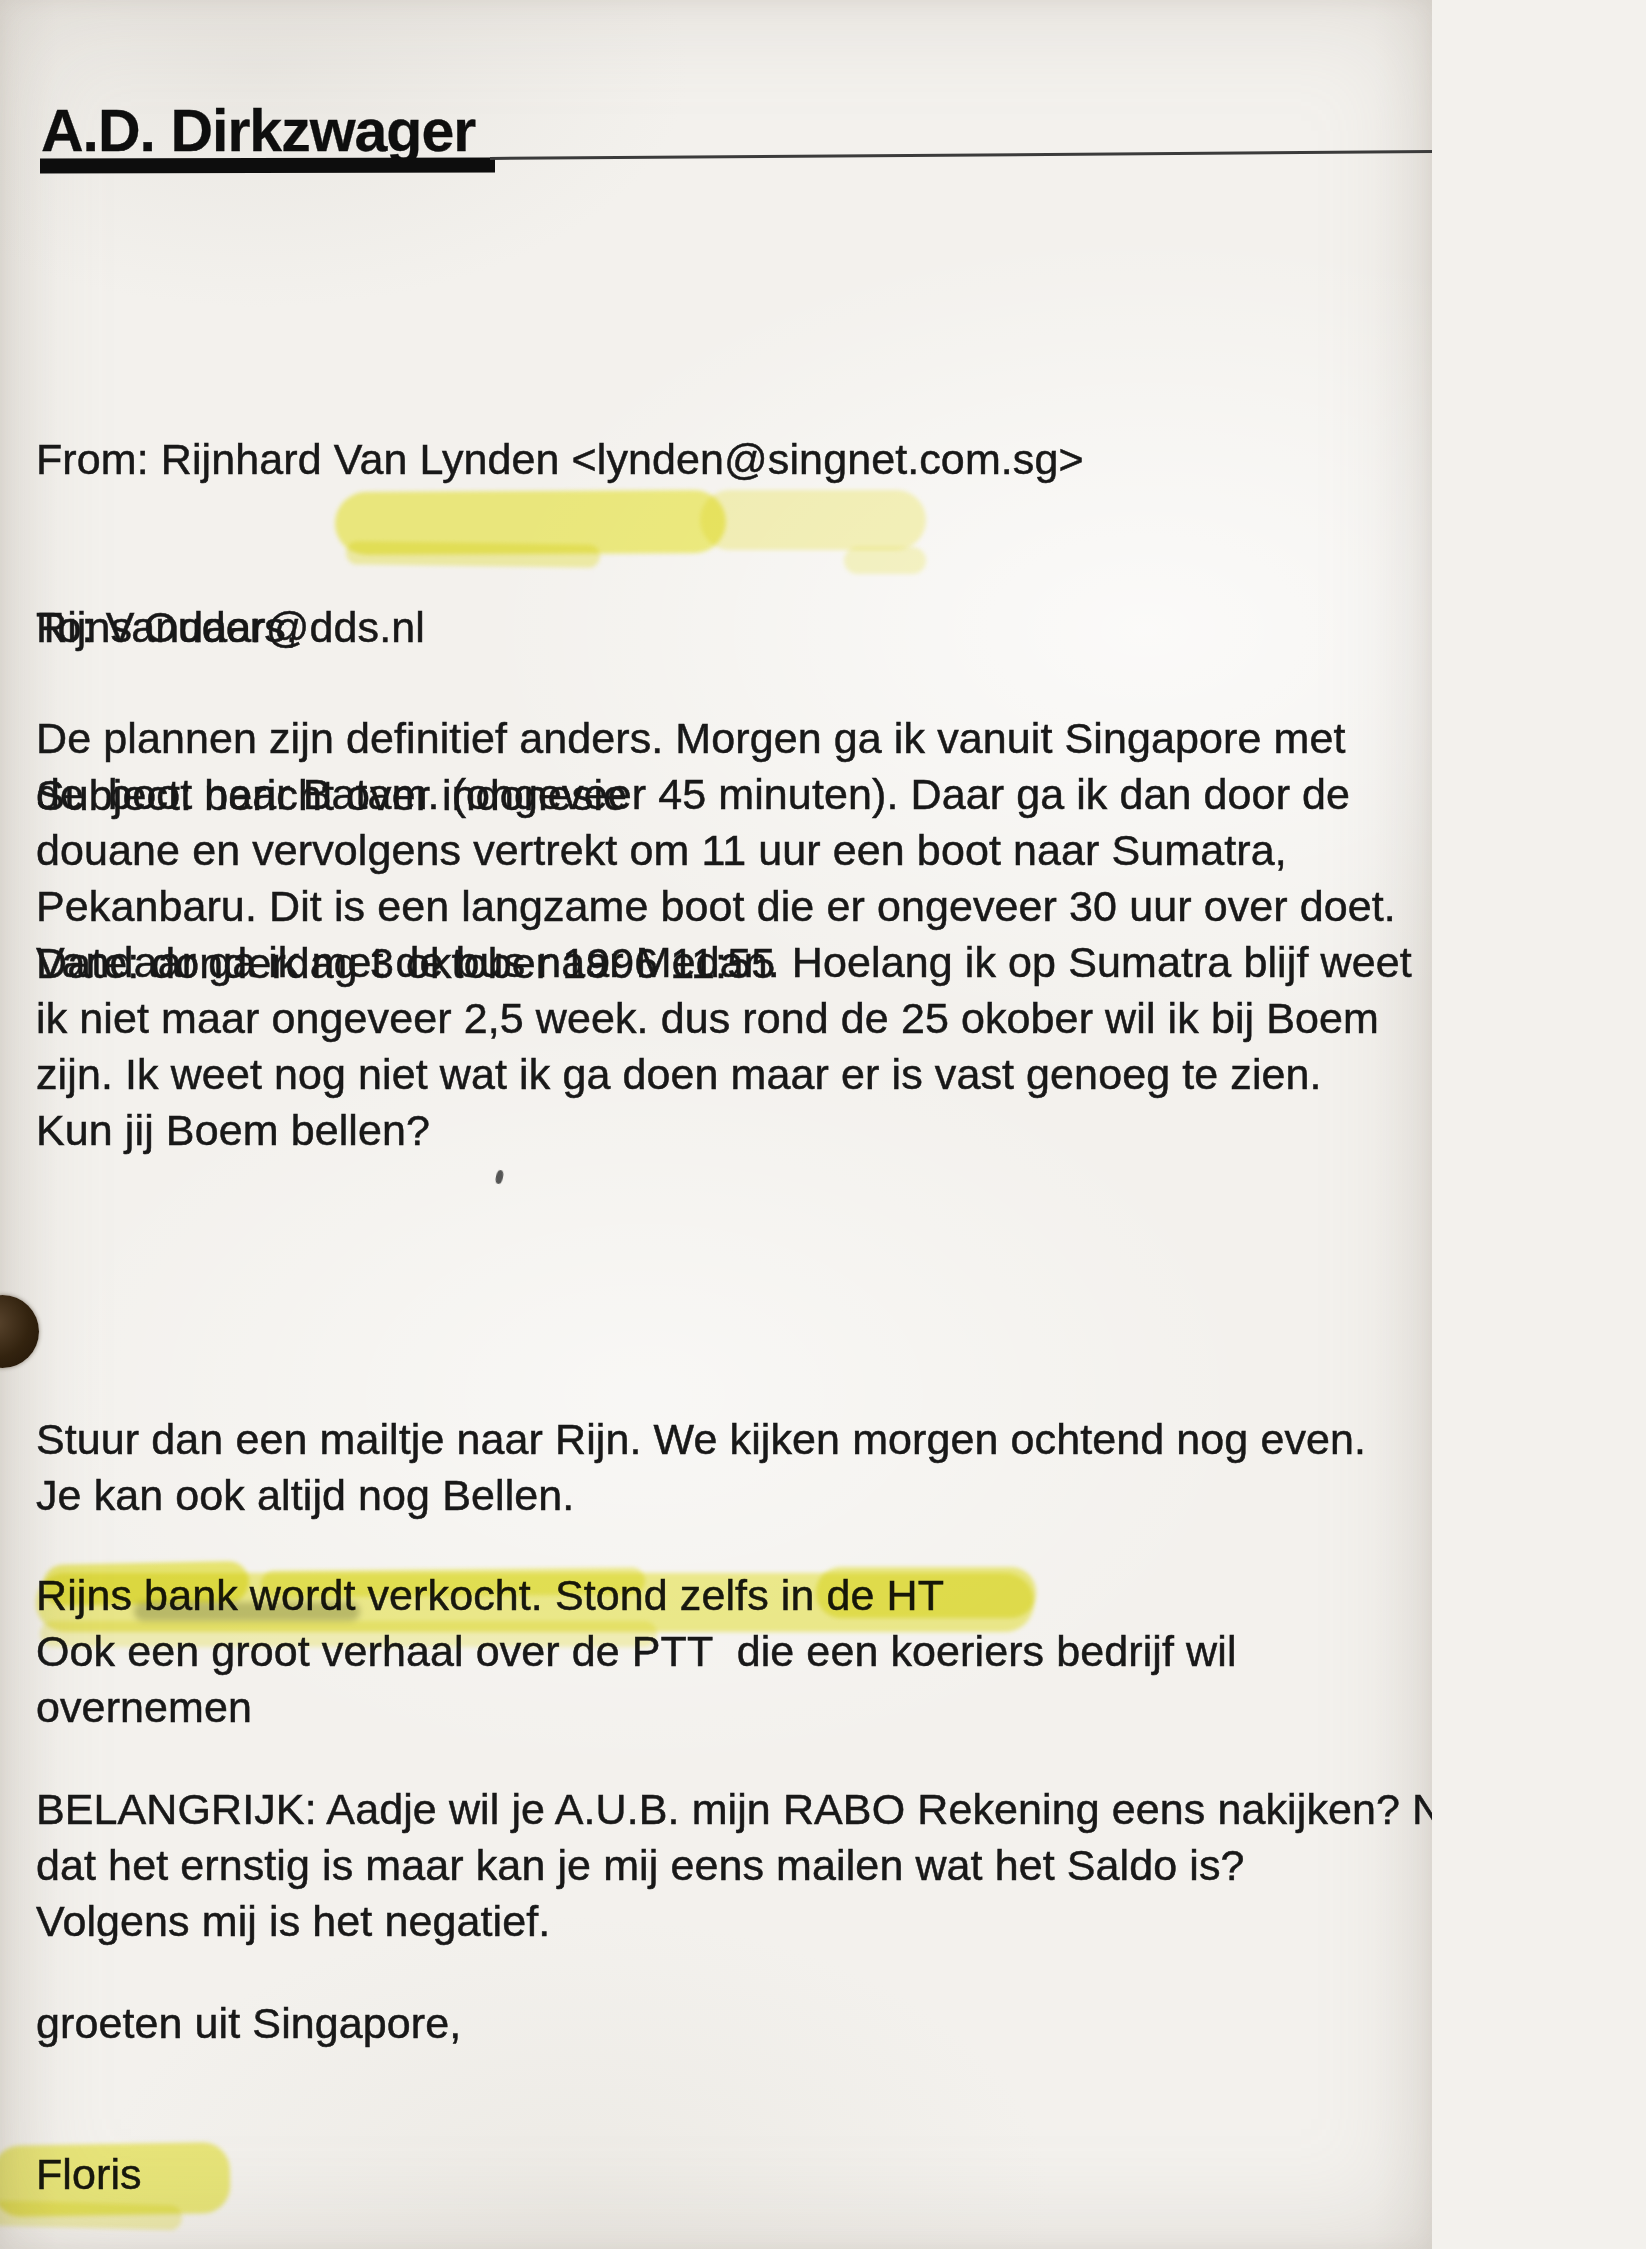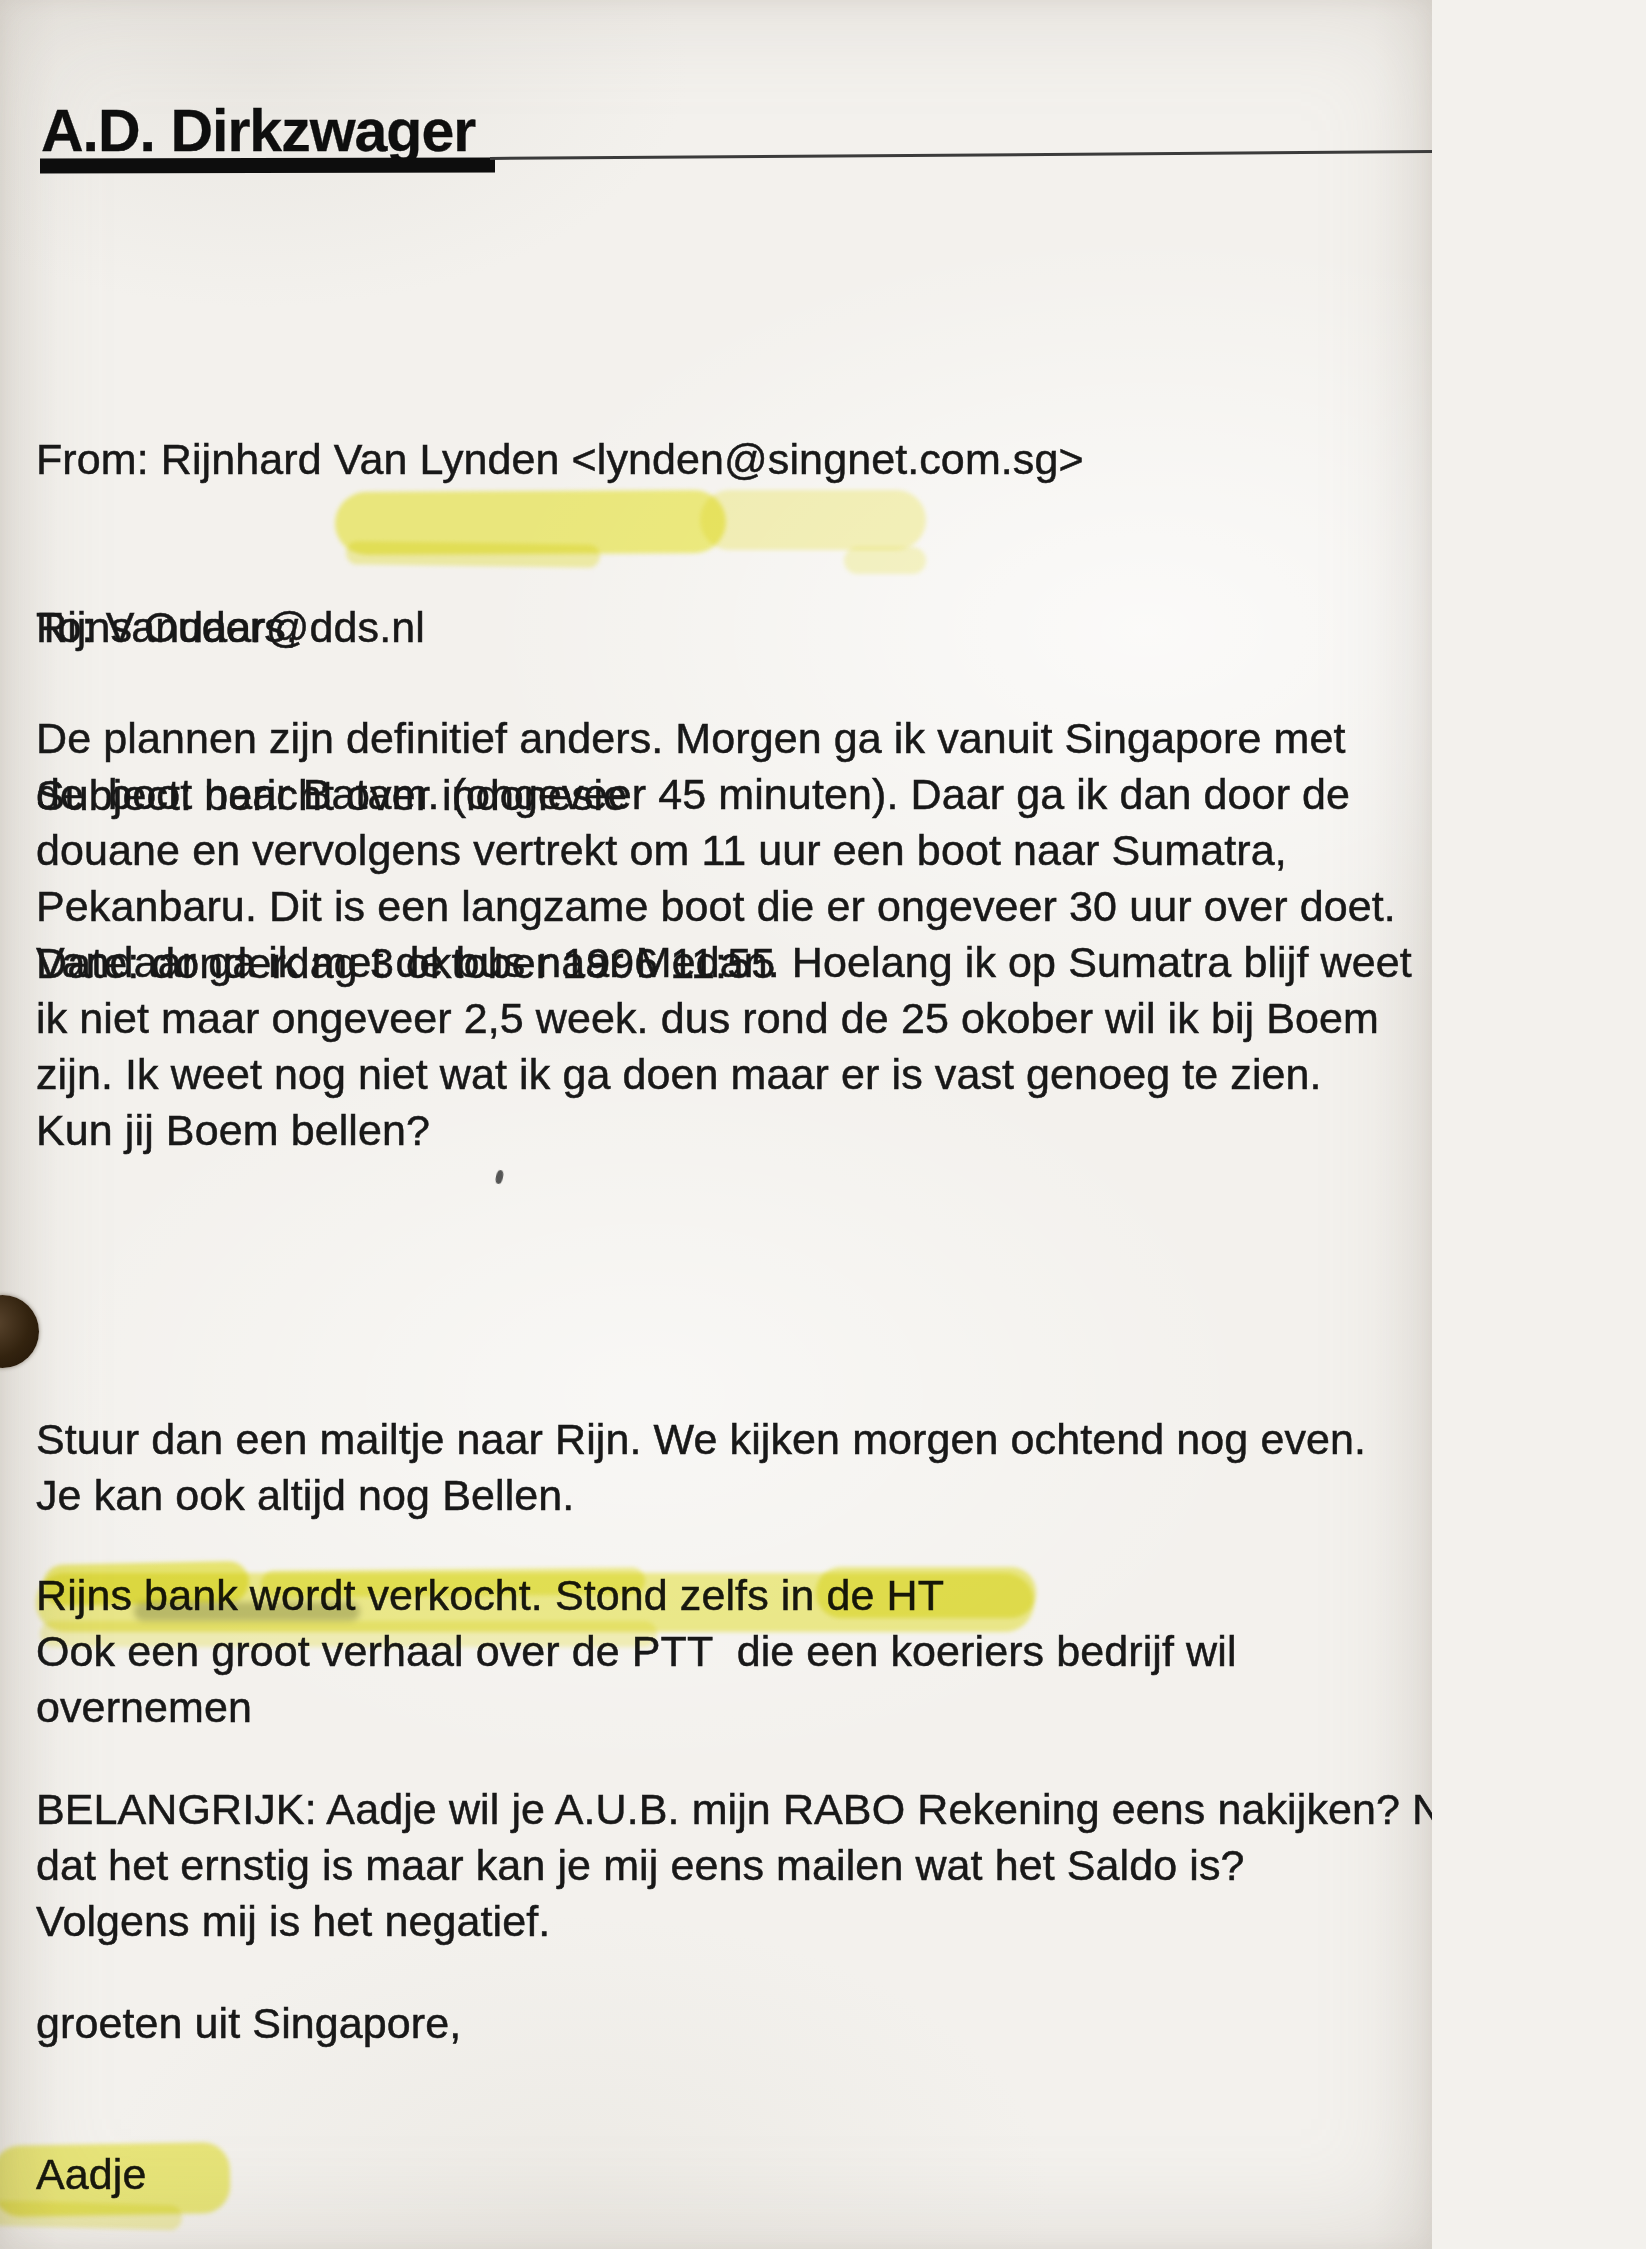--- a/index.html
+++ b/index.html
@@ -126,21 +126,21 @@
 Kun jij Boem bellen?</div>
   <div class="txt" style="top:1411px">Stuur dan een mailtje naar Rijn. We kijken morgen ochtend nog even.
 Je kan ook altijd nog Bellen.</div>
   <div class="txt" style="top:1567px">Rijns bank wordt verkocht. Stond zelfs in de HT
 Ook een groot verhaal over de PTT  die een koeriers bedrijf wil
 overnemen</div>
   <div class="txt" style="top:1995px">groeten uit Singapore,</div>
   <div class="txt" style="top:1781px">BELANGRIJK: Aadje wil je A.U.B. mijn RABO Rekening eens nakijken? Niet
 dat het ernstig is maar kan je mij eens mailen wat het Saldo is?
 Volgens mij is het negatief.</div>
-  <div class="txt" style="top:2146px">Aadje</div>
+  <div class="txt" style="top:2146px">Floris</div>
 
   <div>
     <div class="hl" style="left:335px;top:491px;width:391px;height:63px;background:rgba(242,240,92,0.75);border-radius:32px;transform:rotate(-0.3deg)"></div>
     <div class="hl" style="left:700px;top:490px;width:226px;height:60px;background:rgba(245,243,140,0.55);border-radius:30px"></div>
     <div class="hl" style="left:346px;top:543px;width:254px;height:23px;background:rgba(240,238,110,0.55);border-radius:13.7px;transform:rotate(0.8deg)"></div>
     <div class="hl" style="left:844px;top:547px;width:82px;height:27.4px;background:rgba(246,244,150,0.5);border-radius:13.7px"></div>
   </div>
 
   <div>
     <div class="hl" style="left:36px;top:1573px;width:998px;height:59px;background:rgba(240,238,100,0.70);border-radius:29px"></div>

